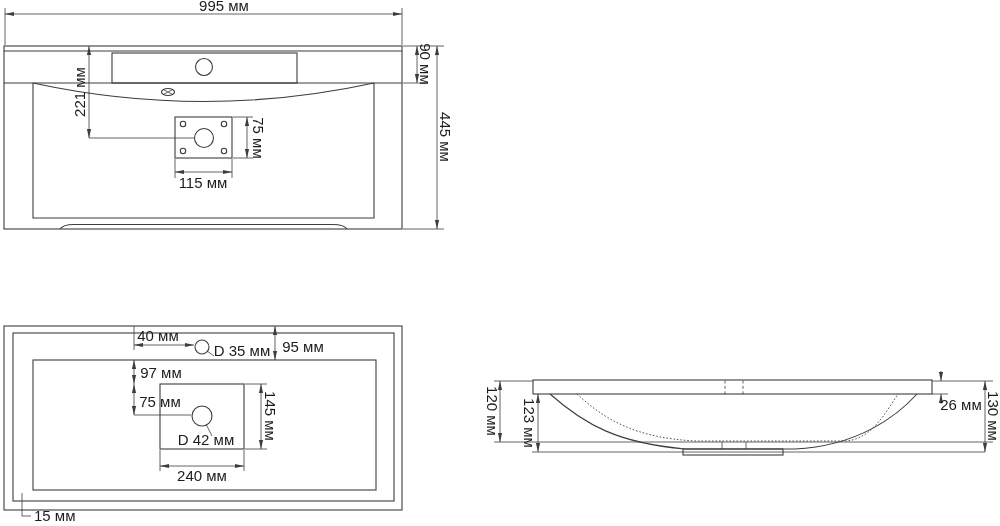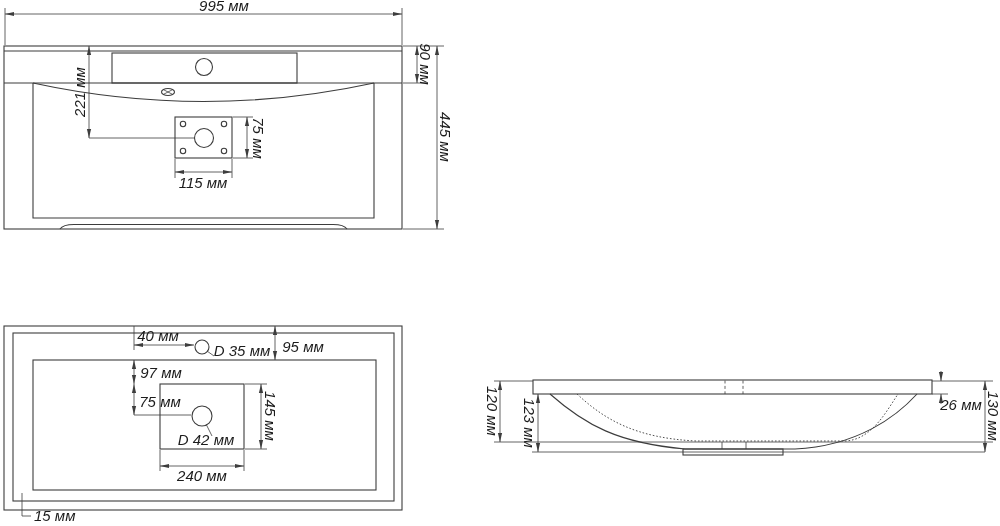--- a/index.html
+++ b/index.html
@@ -1,21 +1,21 @@
 <!DOCTYPE html>
 <html style="--line: #3d3d3d; --text: #1c1c1c; --bg: #ffffff;"><head>
 <meta charset="utf-8">
 <style>
   :root{
     --line:#3d3d3d;
     --text:#1c1c1c;
     --bg:#ffffff;
   }
   html,body{margin:0;padding:0;background:var(--bg);}
-  .canvas{position:relative;width:1000px;height:526px;background:var(--bg);overflow:hidden;font-style:italic;}
+  .canvas{position:relative;width:1000px;height:526px;background:var(--bg);overflow:hidden;}
   svg{display:block;}
   .o{fill:none;stroke:var(--line);stroke-width:1.1;stroke-linejoin:miter;stroke-linecap:butt;}
   .t{fill:none;stroke:var(--line);stroke-width:0.8;stroke-linecap:butt;}
   .dash{stroke-dasharray:3,2.4;}
   .dot{stroke-width:0.9;stroke-dasharray:1.6,1.9;}
   .dim{marker-start:url(#ms);marker-end:url(#me);}
   text{fill:var(--text);font-family:"Liberation Sans",sans-serif;font-size:15px;}
 </style>
 </head>
 <body>

